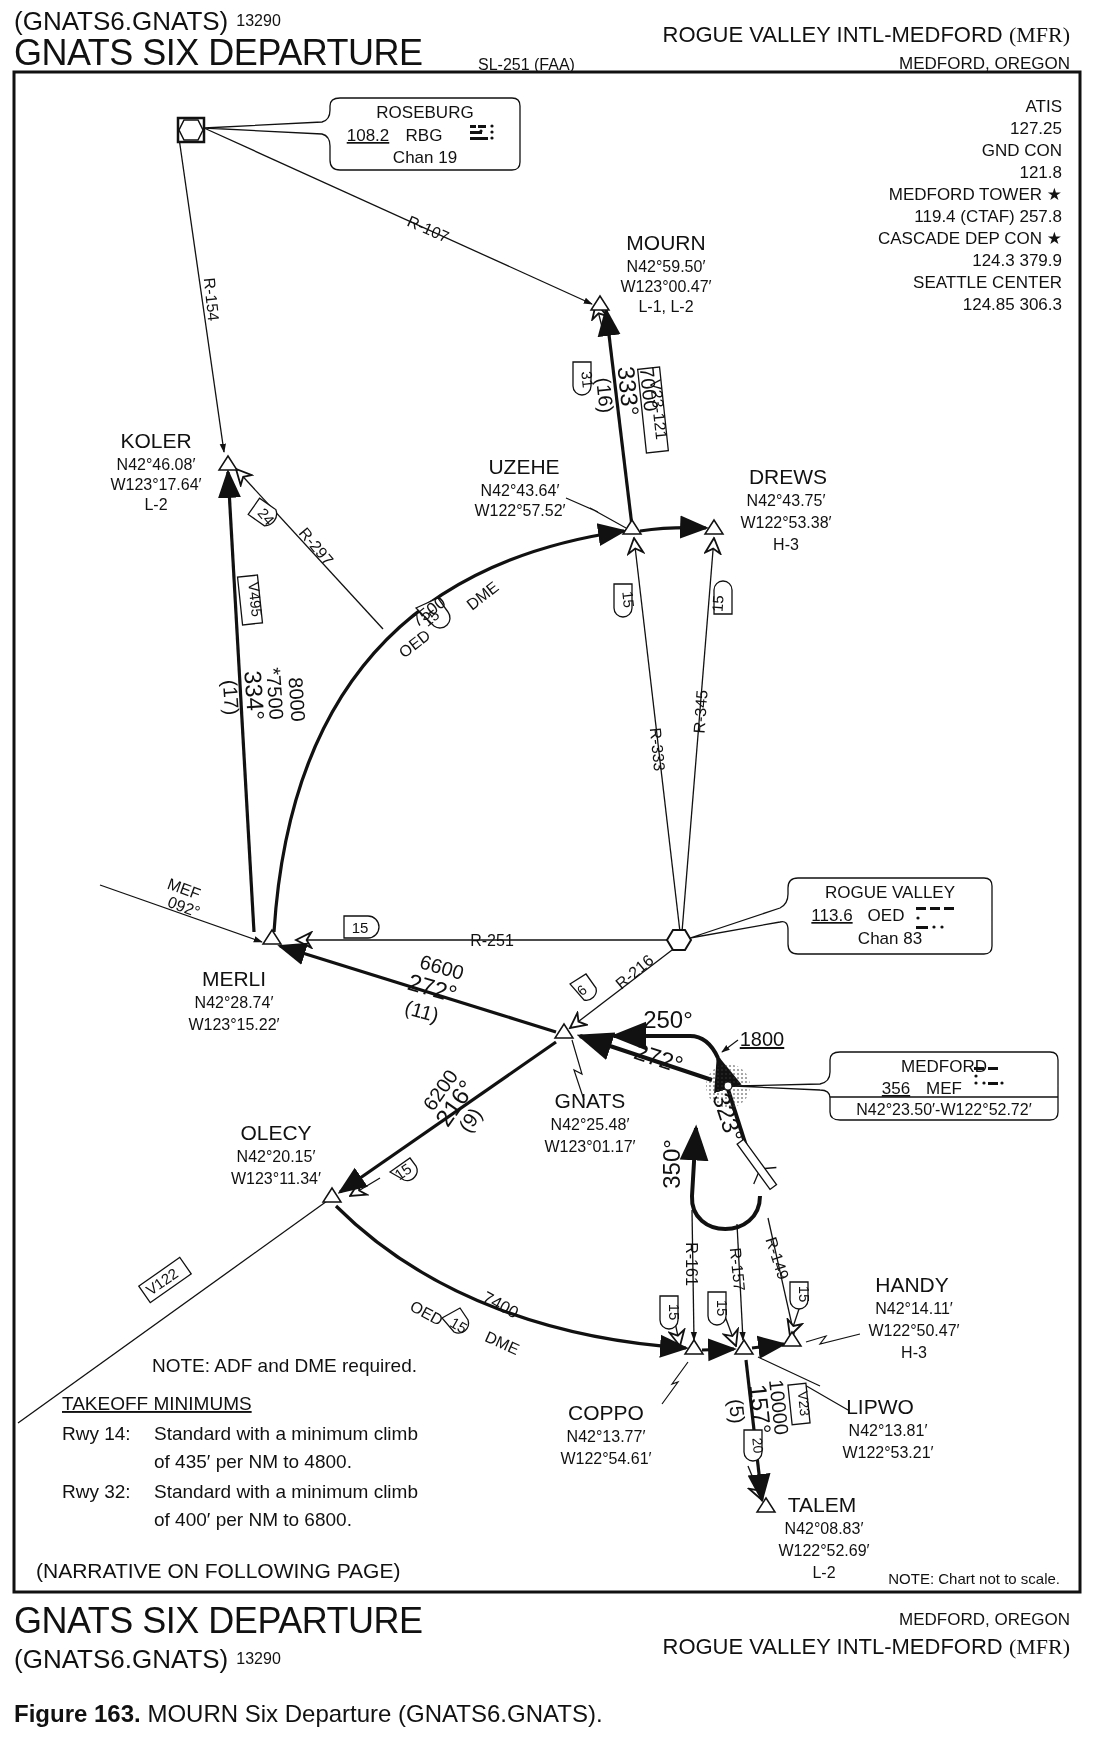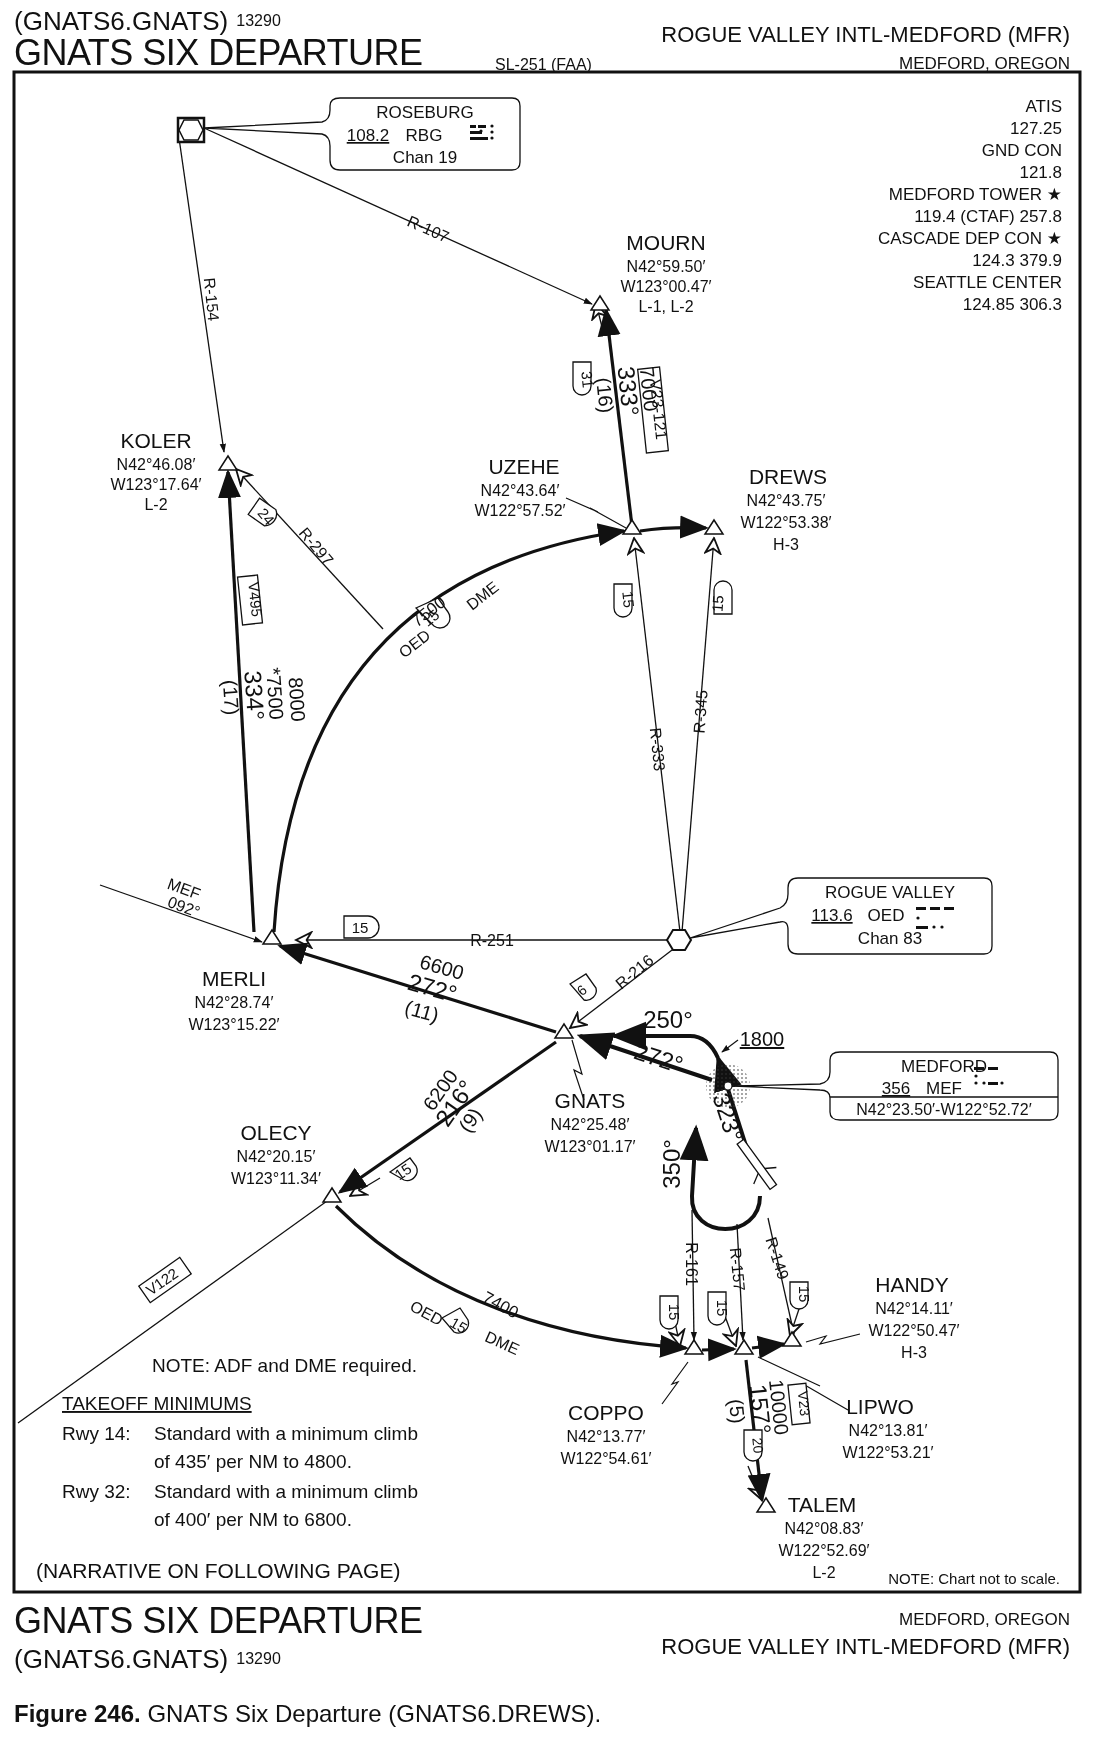--- a/index.html
+++ b/index.html
@@ -1,32 +1,32 @@
 <!DOCTYPE html>
 <html><head>
 <meta charset="utf-8">
 <style>
   html, body { margin:0; padding:0; background:#fff; }
   body { width:1094px; height:1746px; position:relative; overflow:hidden; font-family:"Liberation Sans", sans-serif; color:#111; }
   .hdr { position:absolute; white-space:nowrap; }
   .t-code { left:14px; top:6px; font-size:26px; }
   .t-code .num { font-size:16px; margin-left:8px; vertical-align:4px; }
   .t-title { left:14px; top:32px; font-size:36px; letter-spacing:-0.5px; }
-  .t-sl { left:495px; top:56px; font-size:16px; }
+  .t-sl { left:478px; top:56px; font-size:16px; }
   .t-apt { right:24px; top:22px; font-size:22px; }
   .t-city { right:24px; top:54px; font-size:17px; }
   .b-title { left:14px; top:1600px; font-size:36px; letter-spacing:-0.5px; }
   .b-code { left:14px; top:1644px; font-size:26px; }
   .b-code .num { font-size:16px; margin-left:8px; vertical-align:4px; }
   .b-city { right:24px; top:1610px; font-size:17px; }
   .b-apt { right:24px; top:1634px; font-size:22px; }
   .fig { left:14px; top:1700px; font-size:24px; }
   .fig b { font-weight:bold; }
   .brand { right:14px; top:1776px; font-size:30px; }
-  .mfr { font-family:Liberation Sans, sans-serif; }
+  .mfr { font-family:Liberation Serif, serif; }
   svg#chart { position:absolute; left:0; top:0; }
   svg text { font-family:"Liberation Sans", sans-serif; fill:#111; }
 </style>
 </head>
 <body>
 
 <div class="hdr t-code"><span>(GNATS6.GNATS)</span><span class="num">13290</span></div>
 <div class="hdr t-title">GNATS SIX DEPARTURE</div>
 <div class="hdr t-sl">SL-251 (FAA)</div>
 <div class="hdr t-apt"><span>ROGUE VALLEY INTL-MEDFORD</span> <span class="mfr">(MFR)</span></div>
@@ -340,14 +340,14 @@
     <text x="154" y="1526">of 400′ per NM to 6800.</text>
     <text x="36" y="1578" font-size="21">(NARRATIVE ON FOLLOWING PAGE)</text>
     <text x="1060" y="1584" font-size="15" text-anchor="end">NOTE: Chart not to scale.</text>
   </g>
 </svg>
 
 <div class="hdr b-title">GNATS SIX DEPARTURE</div>
 <div class="hdr b-code"><span>(GNATS6.GNATS)</span><span class="num">13290</span></div>
 <div class="hdr b-city">MEDFORD, OREGON</div>
 <div class="hdr b-apt"><span>ROGUE VALLEY INTL-MEDFORD</span> <span class="mfr">(MFR)</span></div>
-<div class="hdr fig"><b>Figure 246.</b> <span>GNATS Six Departure (GNATS6.DREWS).</span></div>
+<div class="hdr fig"><b>Figure 163.</b> <span>MOURN Six Departure (GNATS6.GNATS).</span></div>
 <div class="hdr brand">AT-Drone</div>
 
 </body></html>

